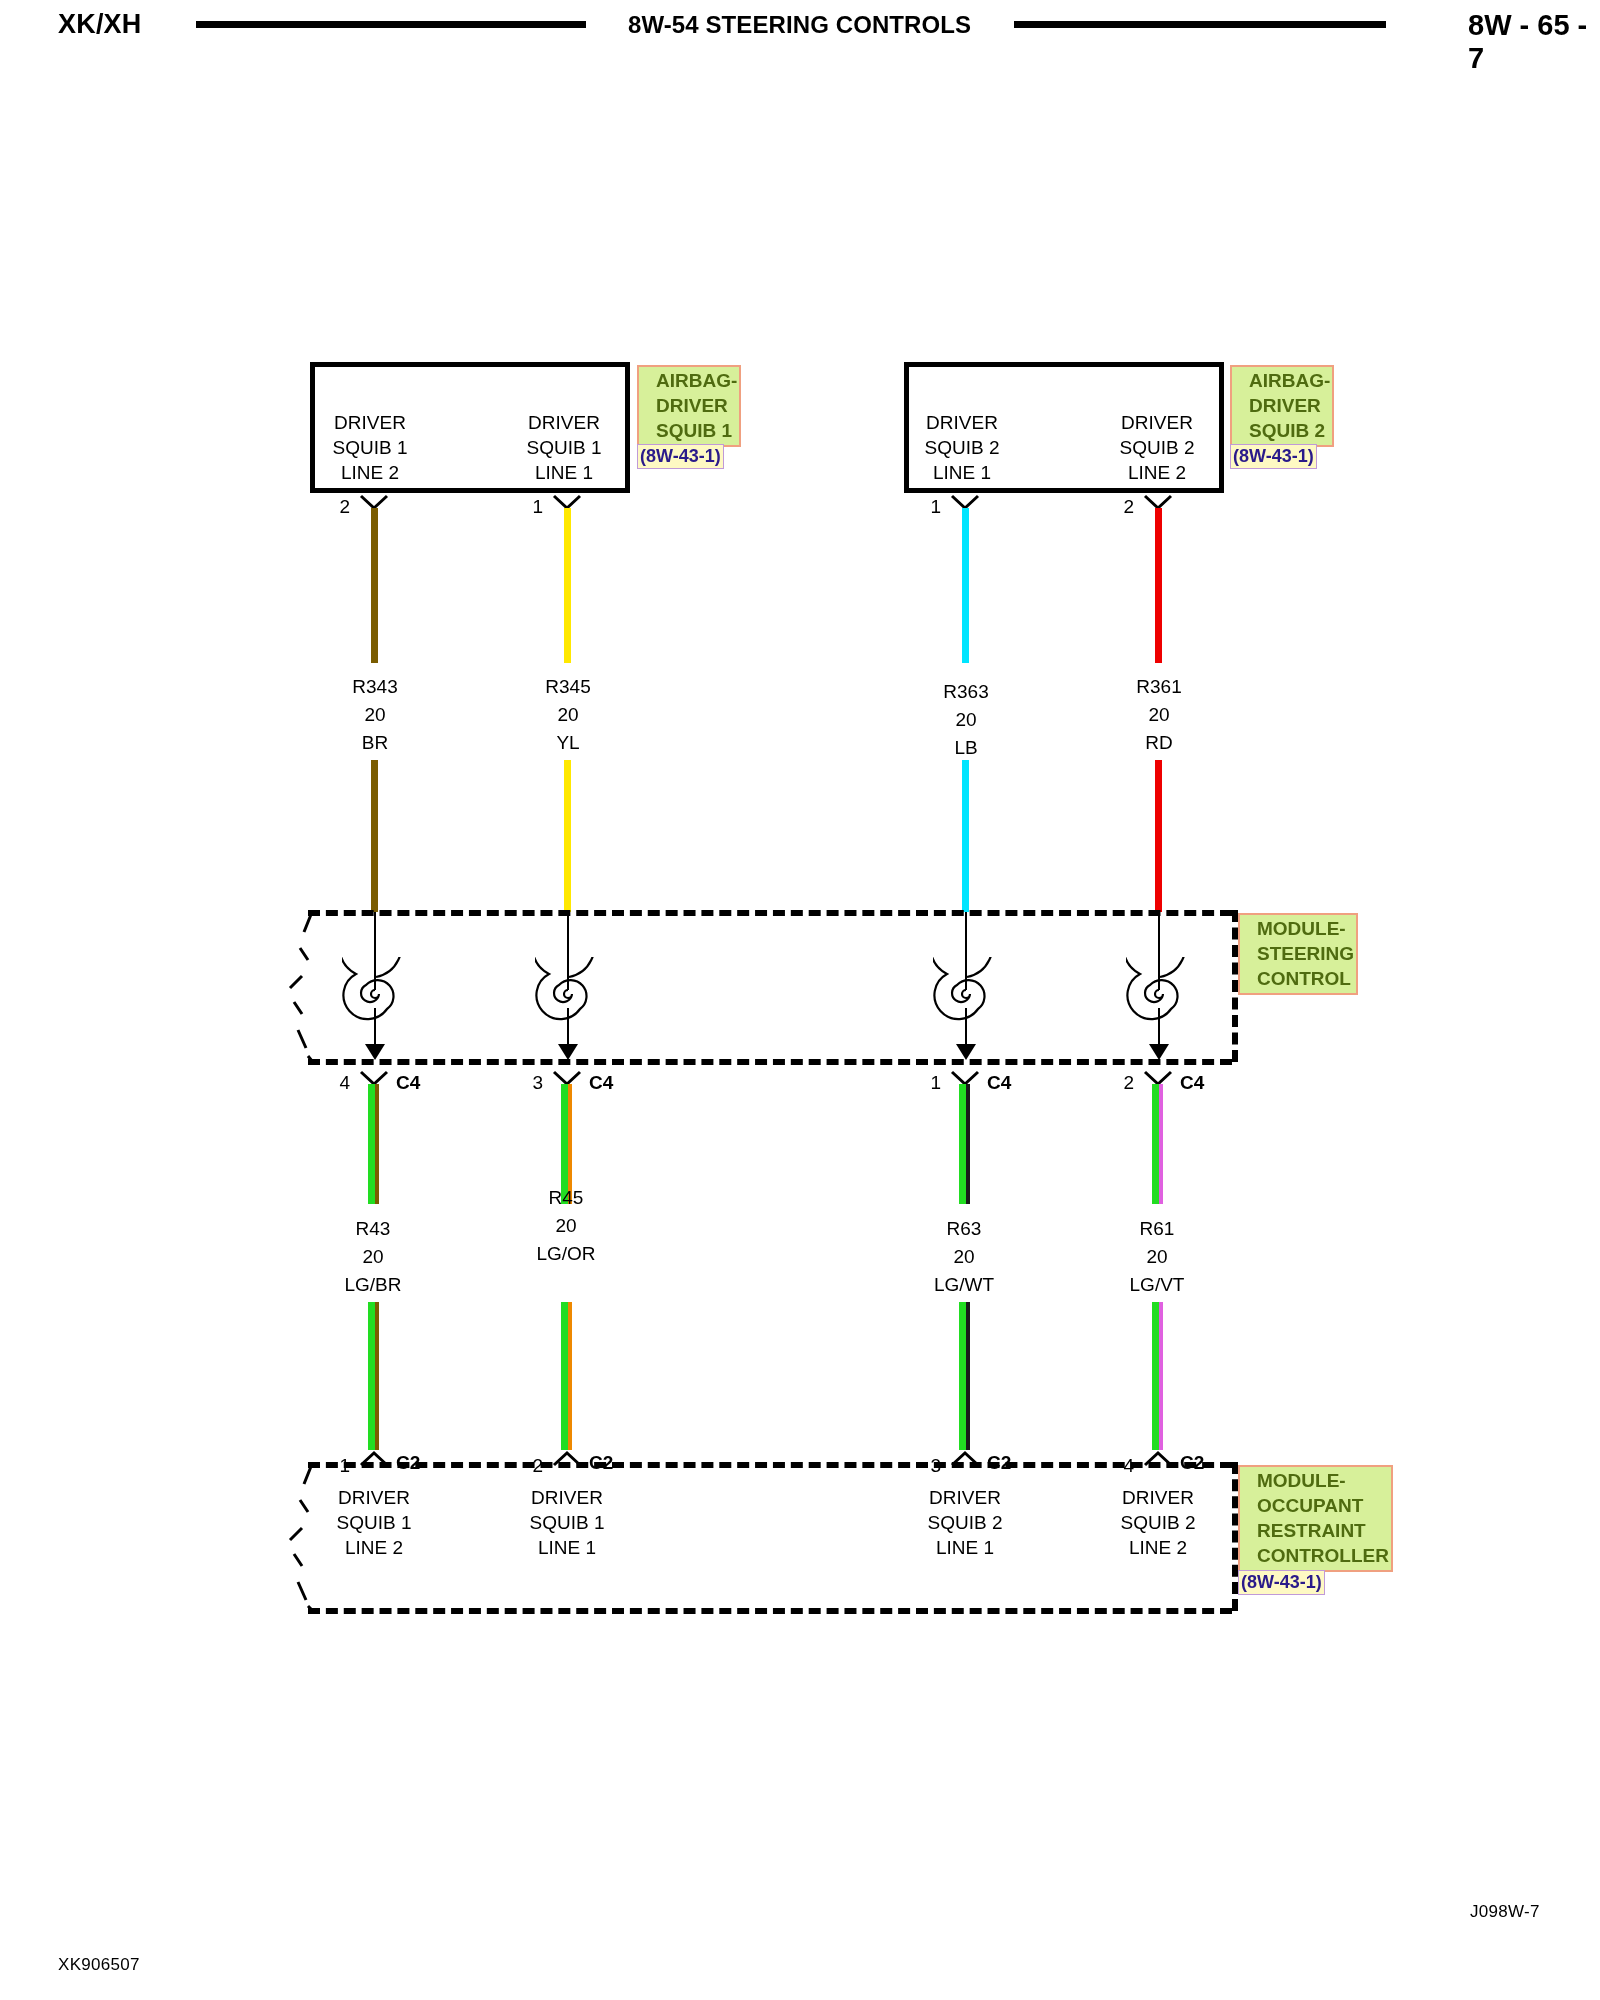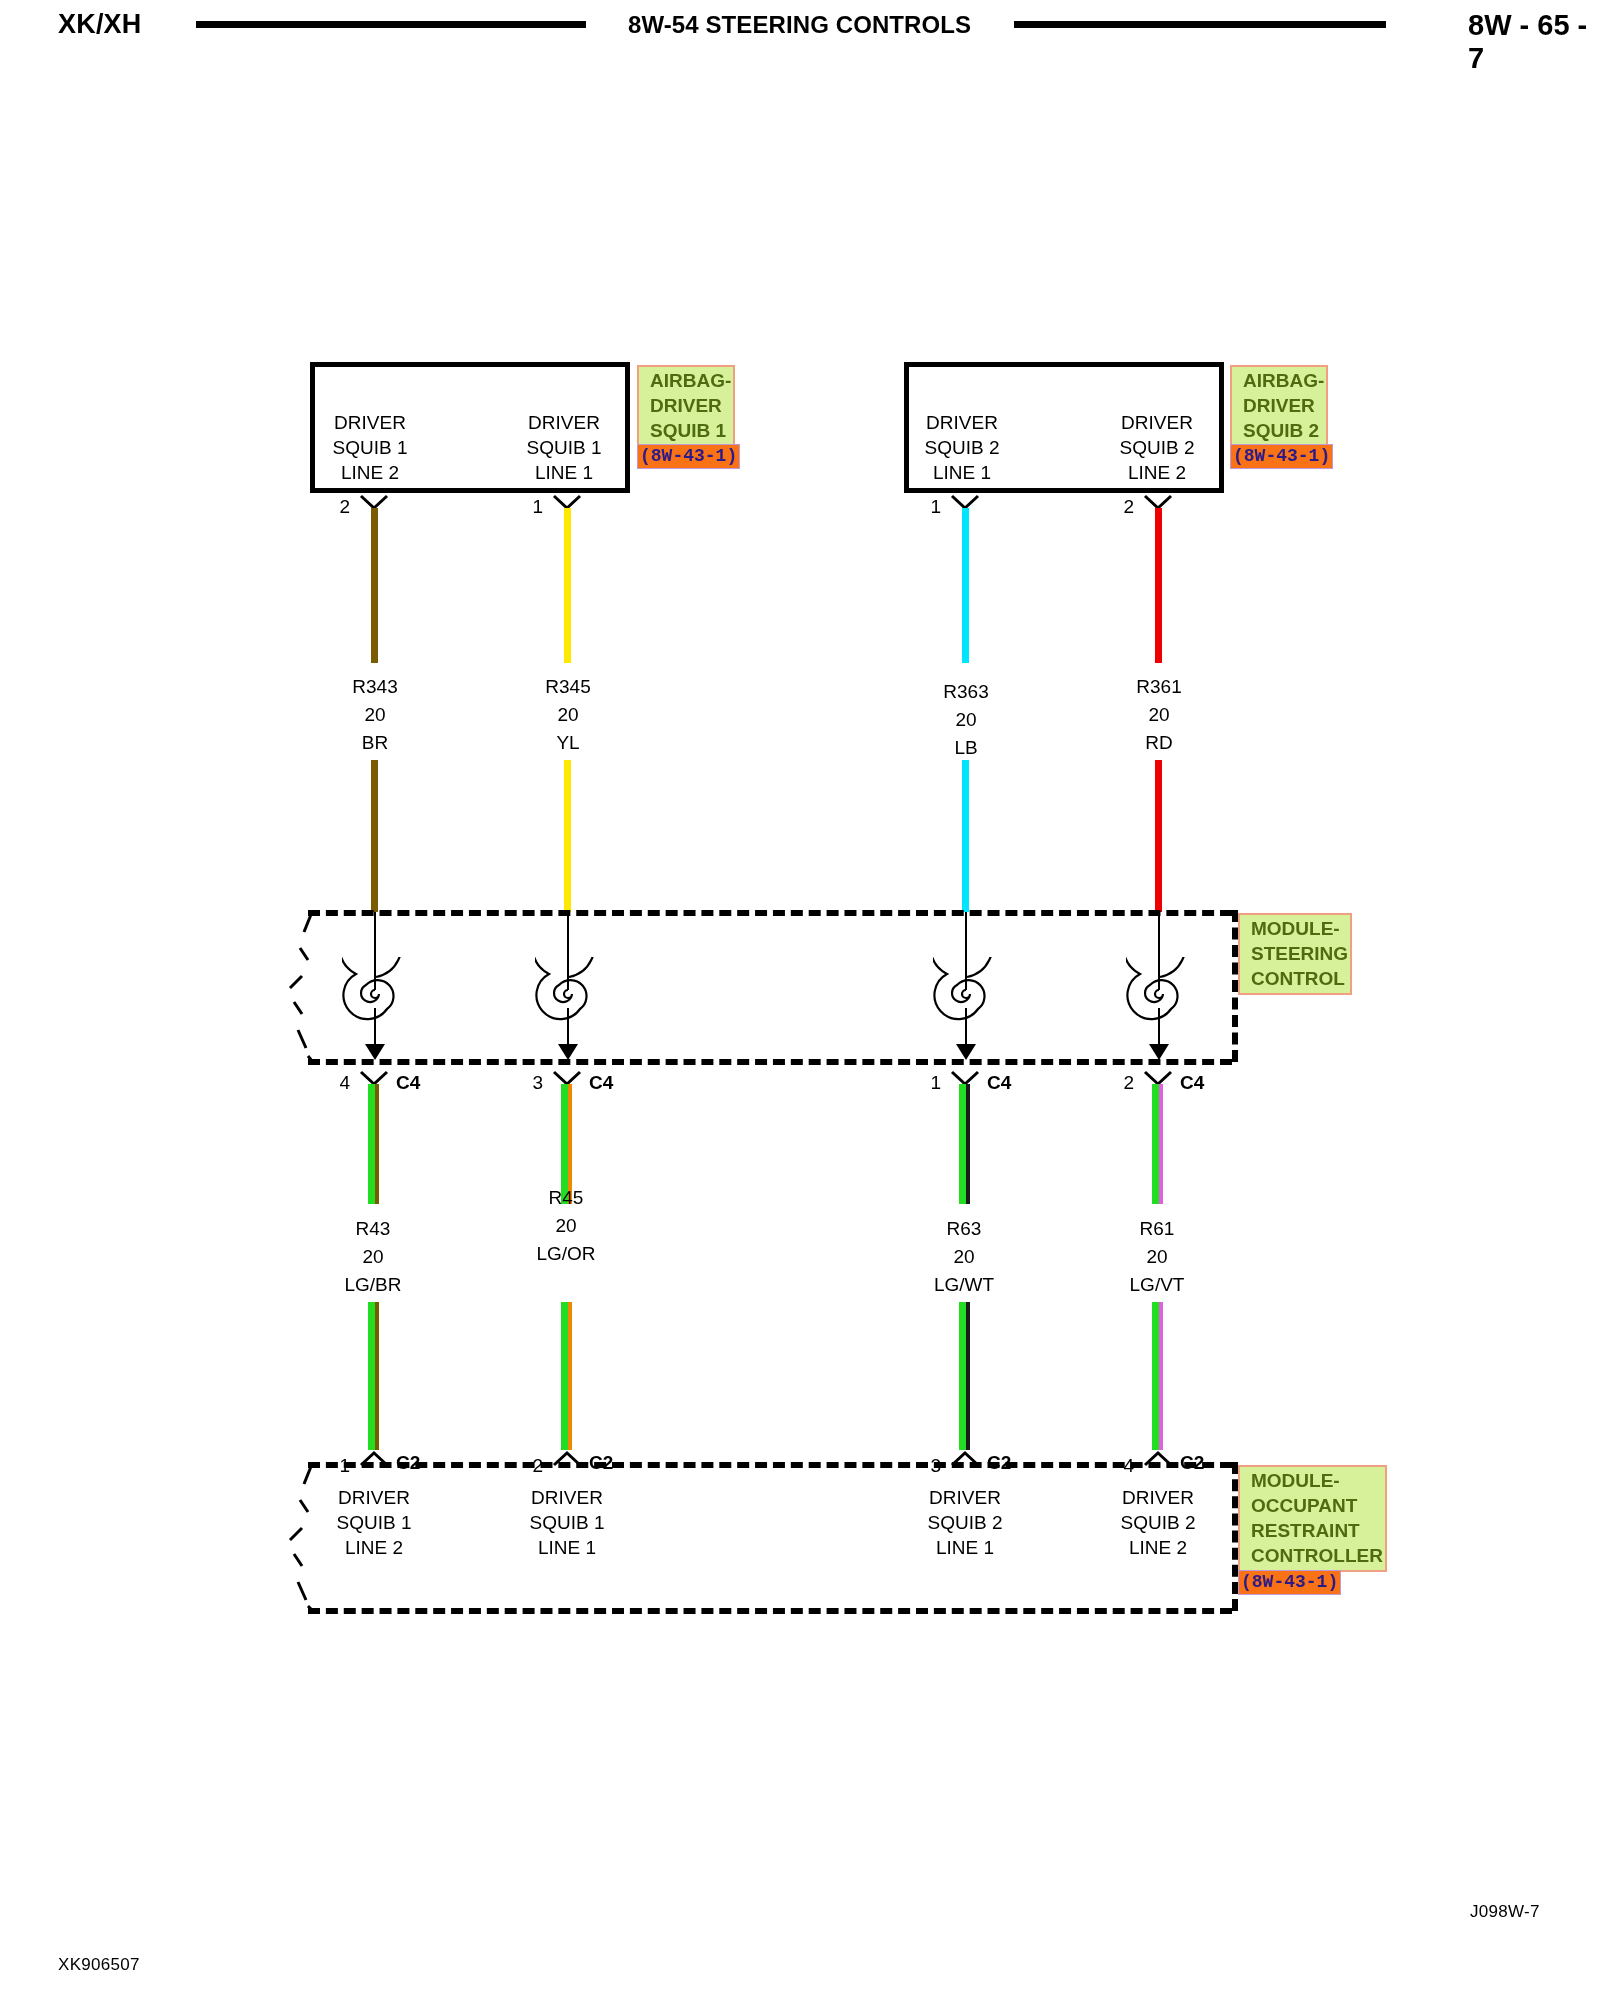--- a/index.html
+++ b/index.html
@@ -84,36 +84,35 @@
 
   
   .callout {
     position: absolute;
     background: #d7f09a;
     border: 2px solid #f0a080;
     color: #4f6b10;
     font-weight: bold;
     font-size: 19px;
     line-height: 25px;
-    padding: 1px 2px 2px 11px;
+    padding: 1px 2px 2px 17px;
     white-space: nowrap;
     box-sizing: border-box;
   }
   .xref {
     position: absolute;
-    background: #f97316;
+    background: #fef9c3;
     border: 1px solid #c09ad8;
     color: #2a1a8a;
     font-weight: bold;
     font-size: 18px;
     line-height: 23px;
     padding: 0 2px;
     white-space: nowrap;
     box-sizing: border-box;
-    font-family: Liberation Mono, monospace;
   }
 
   
   .wire {
     position: absolute;
     width: 7px;
   }
   .wire-stripe {
     position: absolute;
     width: 4px;

